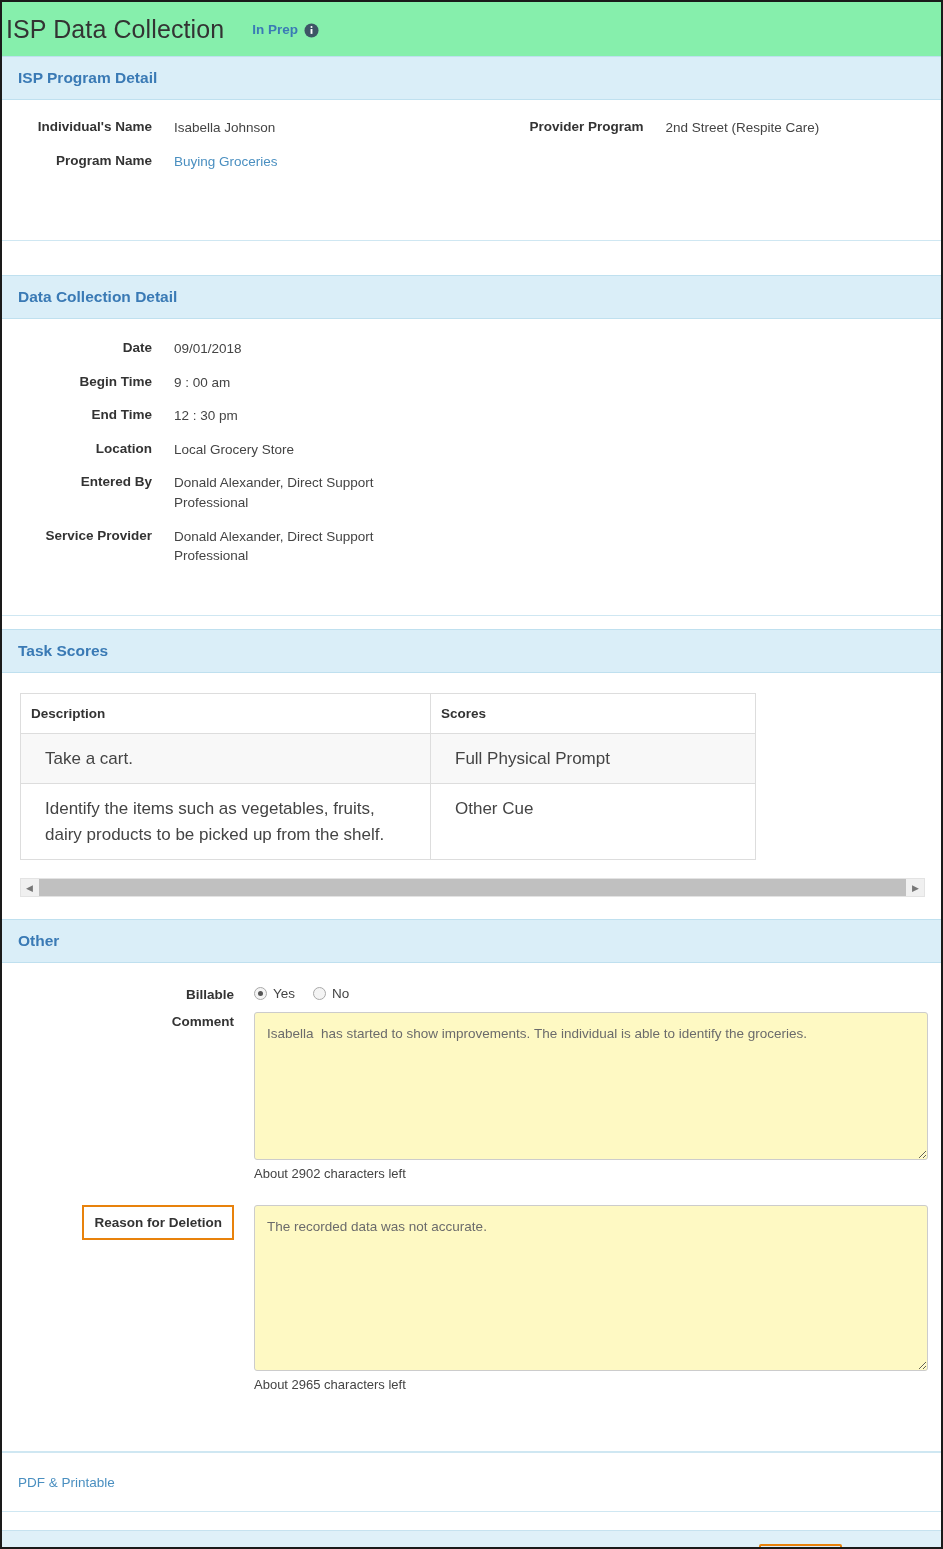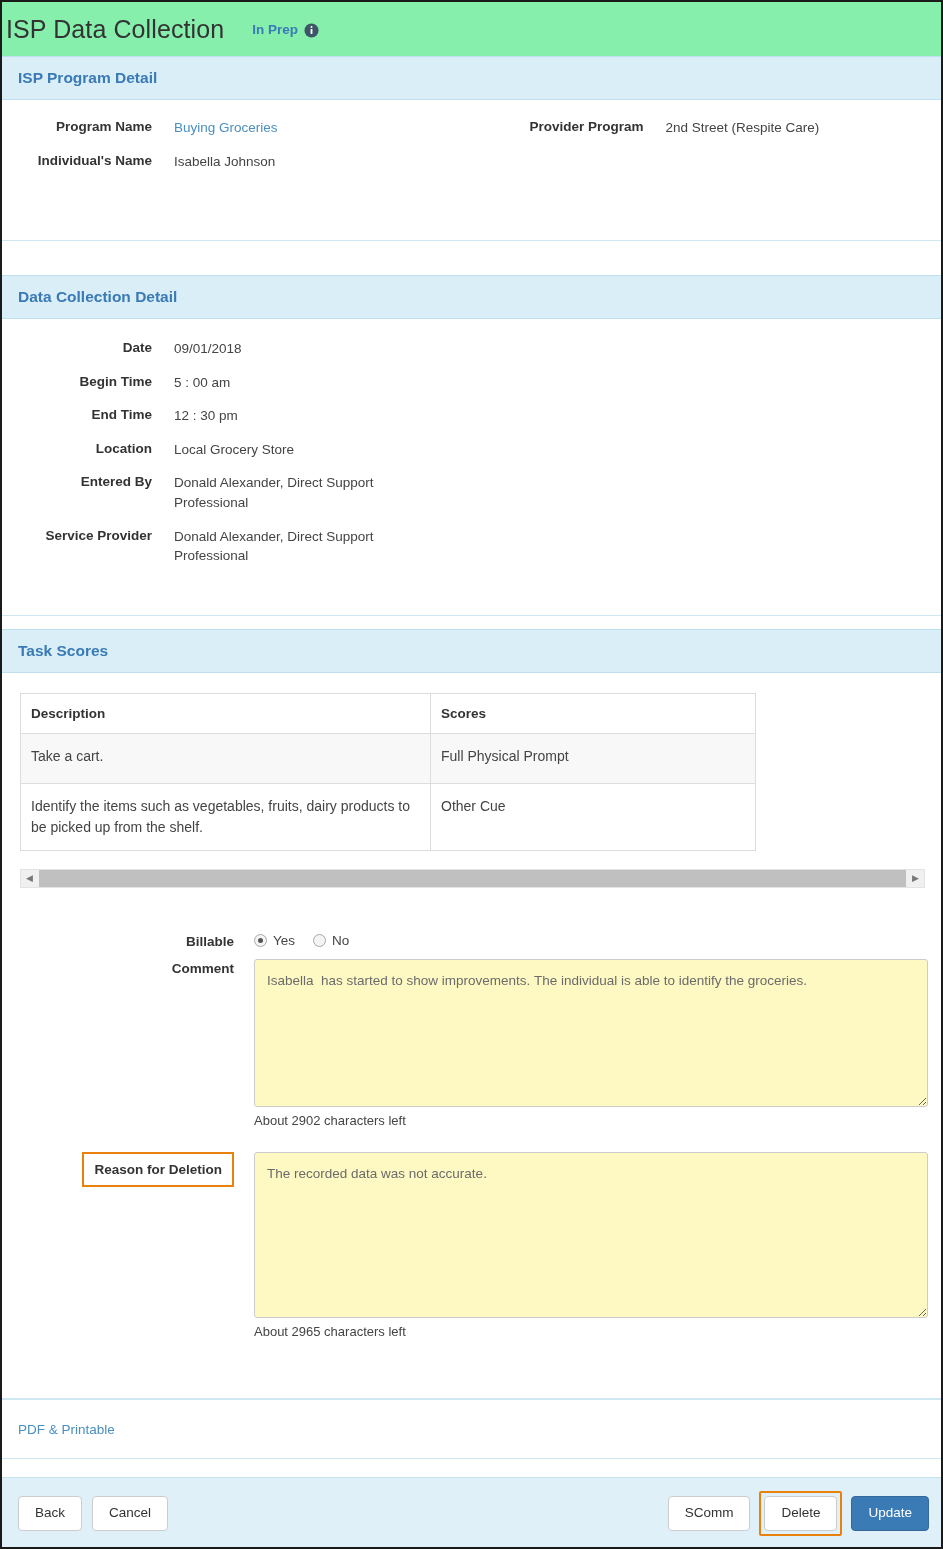--- a/index.html
+++ b/index.html
@@ -116,23 +116,23 @@
   table.tscores th {
     text-align: left;
     font-size: 13.5px;
     font-weight: bold;
     color: #333333;
     padding: 12px 10px 12px 10px;
     border: 1px solid #dddddd;
     background: #ffffff;
   }
   table.tscores td {
-    font-size: 14px;
+    font-size: 17px;
     color: #444444;
-    padding: 12px 10px;
+    padding: 12px 24px;
     border: 1px solid #dddddd;
     vertical-align: top;
     line-height: 1.5;
   }
   tr.alt td { background: #f8f8f8; }
   tr.alt td:first-child { height: 50px; }
 
   
   .hscroll {
     margin: 18px 16px 0 18px;
@@ -272,26 +272,26 @@
         <circle cx="8" cy="4.2" r="1.1" fill="#ffffff"></circle>
       </svg>
     </span>
   </div>
 
   <div class="section-head">ISP Program Detail</div>
   <div class="section-body">
     <div class="fgrid" style="padding-top:18px;">
       <div class="fcol">
         <div class="frow">
+          <div class="flabel pd-label">Individual's Name</div>
+          <div class="fvalue pd-value">Isabella Johnson</div>
+        </div>
+        <div class="frow">
           <div class="flabel pd-label">Program Name</div>
           <div class="fvalue pd-value link">Buying Groceries</div>
-        </div>
-        <div class="frow">
-          <div class="flabel pd-label">Individual's Name</div>
-          <div class="fvalue pd-value">Isabella Johnson</div>
         </div>
       </div>
       <div class="fcol">
         <div class="frow">
           <div class="flabel pd-label2">Provider Program</div>
           <div class="fvalue pd-value2">2nd Street (Respite Care)</div>
         </div>
       </div>
     </div>
     <div style="height:28px;"></div>
@@ -302,21 +302,21 @@
 
   <div class="section-head">Data Collection Detail</div>
   <div class="section-body">
     <div style="padding-top:20px;">
       <div class="frow">
         <div class="flabel dc-label">Date</div>
         <div class="fvalue dc-value">09/01/2018</div>
       </div>
       <div class="frow">
         <div class="flabel dc-label">Begin Time</div>
-        <div class="fvalue dc-value">5 : 00 am</div>
+        <div class="fvalue dc-value">9 : 00 am</div>
       </div>
       <div class="frow">
         <div class="flabel dc-label">End Time</div>
         <div class="fvalue dc-value">12 : 30 pm</div>
       </div>
       <div class="frow">
         <div class="flabel dc-label">Location</div>
         <div class="fvalue dc-value"> Local Grocery Store</div>
       </div>
       <div class="frow">
@@ -357,20 +357,21 @@
       </table>
     </div>
     <div class="hscroll">
       <div class="arrow">◀</div>
       <div class="thumb"></div>
       <div class="arrow">▶</div>
     </div>
     <div style="height:22px;"></div>
   </div>
 
+  <div class="section-head">Other</div>
   <div class="section-body other-body">
 
     <div class="orow">
       <div class="olabel">Billable</div>
       <div class="ofield">
         <div class="radio-group">
           <span class="radio checked"></span>
           <span class="radio-label">Yes</span>
           <span class="radio"></span>
           <span class="radio-label">No</span>

